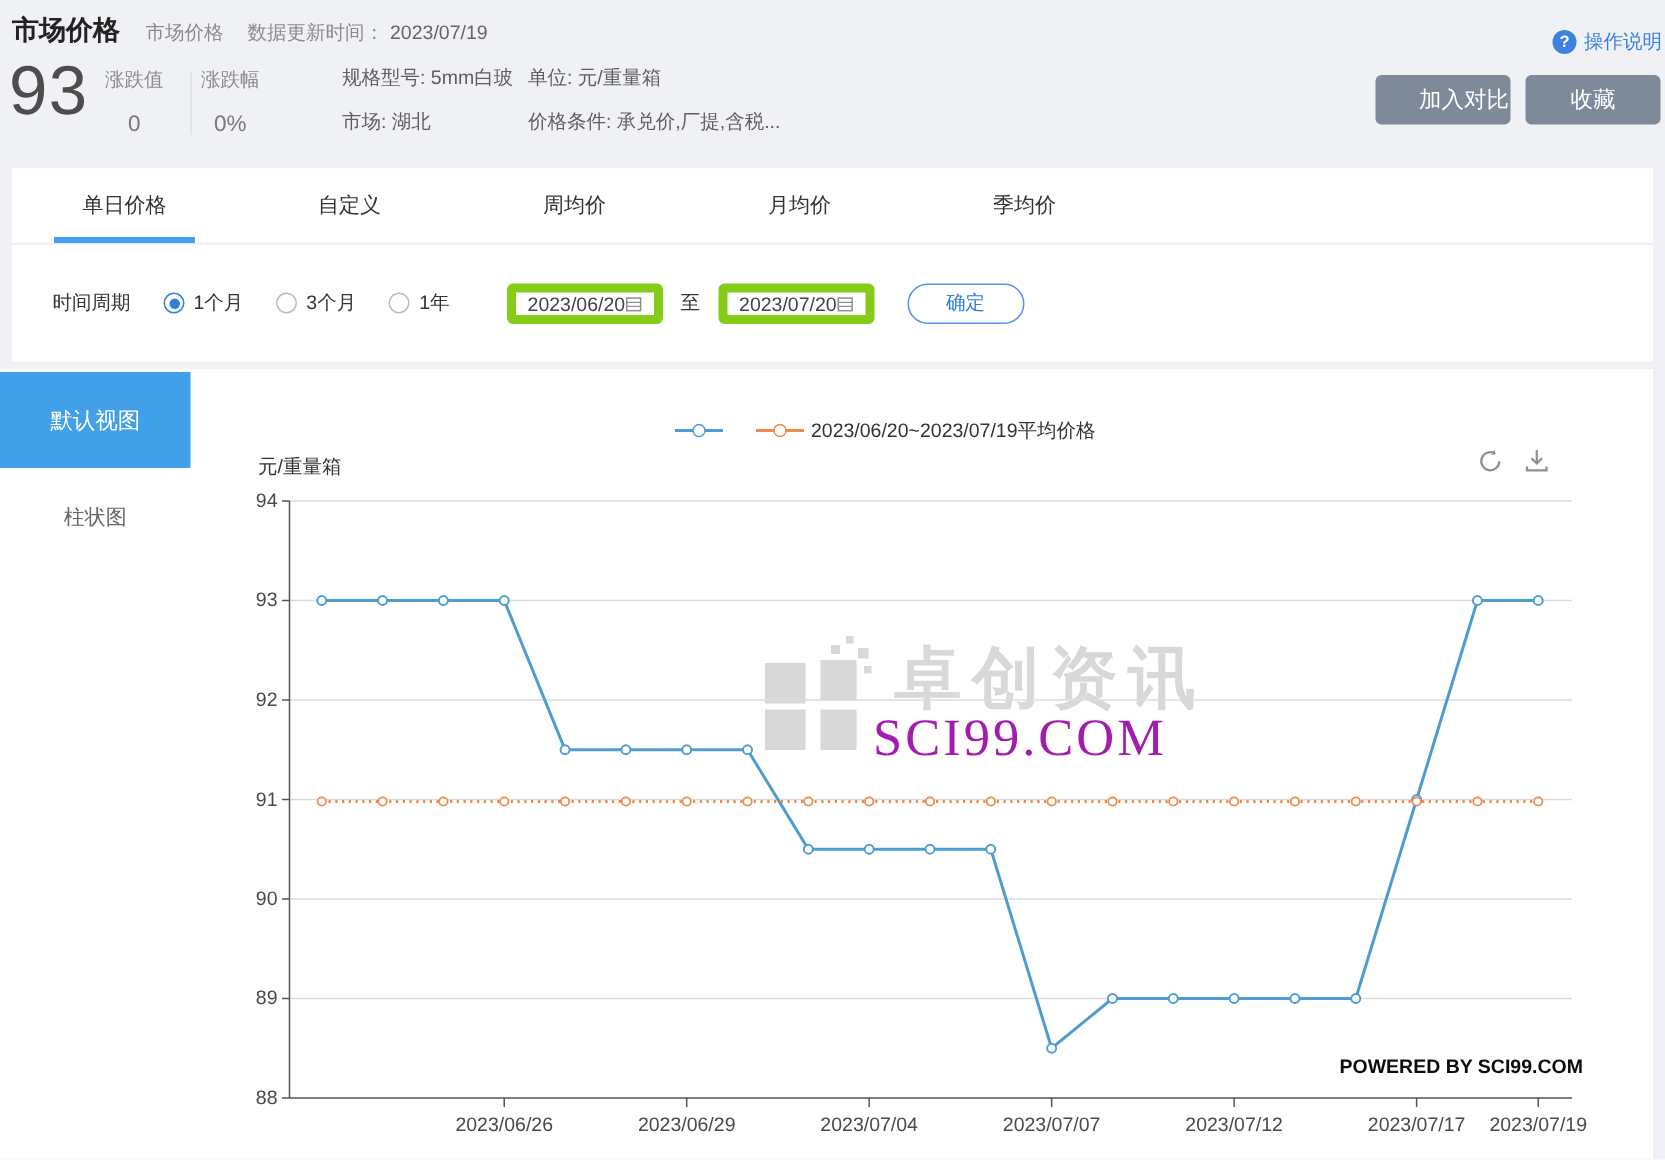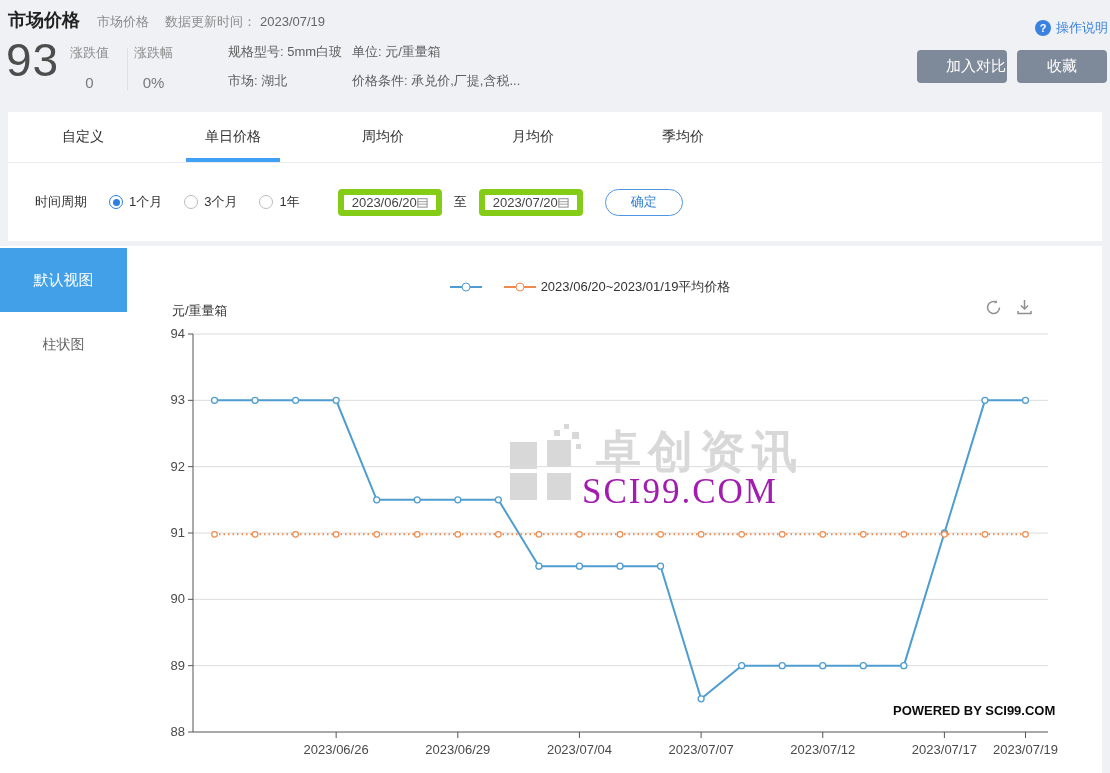--- a/index.html
+++ b/index.html
@@ -93,22 +93,22 @@
 </div>
 <div class="meta m-spec">规格型号: 5mm白玻</div>
 <div class="meta m-market">市场: 湖北</div>
 <div class="meta m-unit">单位: 元/重量箱</div>
 <div class="meta m-cond">价格条件: 承兑价,厂提,含税...</div>
 <button class="hdr-btn btn-compare">加入对比</button>
 <button class="hdr-btn btn-fav">收藏</button>
 
 <div class="card1">
   <div class="tabs">
+    <div class="tab active">单日价格</div>
     <div class="tab">自定义</div>
-    <div class="tab active">单日价格</div>
     <div class="tab">周均价</div>
     <div class="tab">月均价</div>
     <div class="tab">季均价</div>
   </div>
   <div class="filter-row">
     <span class="f-label">时间周期</span>
     <span class="radio-item">
         <span class="radio checked"></span>
         <span>1个月</span>
       </span>
@@ -144,21 +144,21 @@
 <div class="card2">
   <div class="side-btn">默认视图</div>
   <div class="side-item">柱状图</div>
 
   <div class="legend">
     <span class="lg-item">
       <span class="lg-marker lg-blue"></span>
     </span>
     <span class="lg-item">
       <span class="lg-marker lg-orange"></span>
-      <span>2023/06/20~2023/01/19平均价格</span>
+      <span>2023/06/20~2023/07/19平均价格</span>
     </span>
   </div>
 
   <div class="y-unit">元/重量箱</div>
 
   <div class="chart-icons">
     <svg width="19" height="19" viewBox="0 0 19 19" fill="none" stroke="#8f8f8f" stroke-width="1.5">
       <path d="M15.5 9.5 A6 6 0 1 1 12.5 4.3"></path>
         <path d="M12.2 1.8 L13.2 4.6 L10.4 5.4" fill="#8f8f8f" stroke="none"></path>
     </svg>

